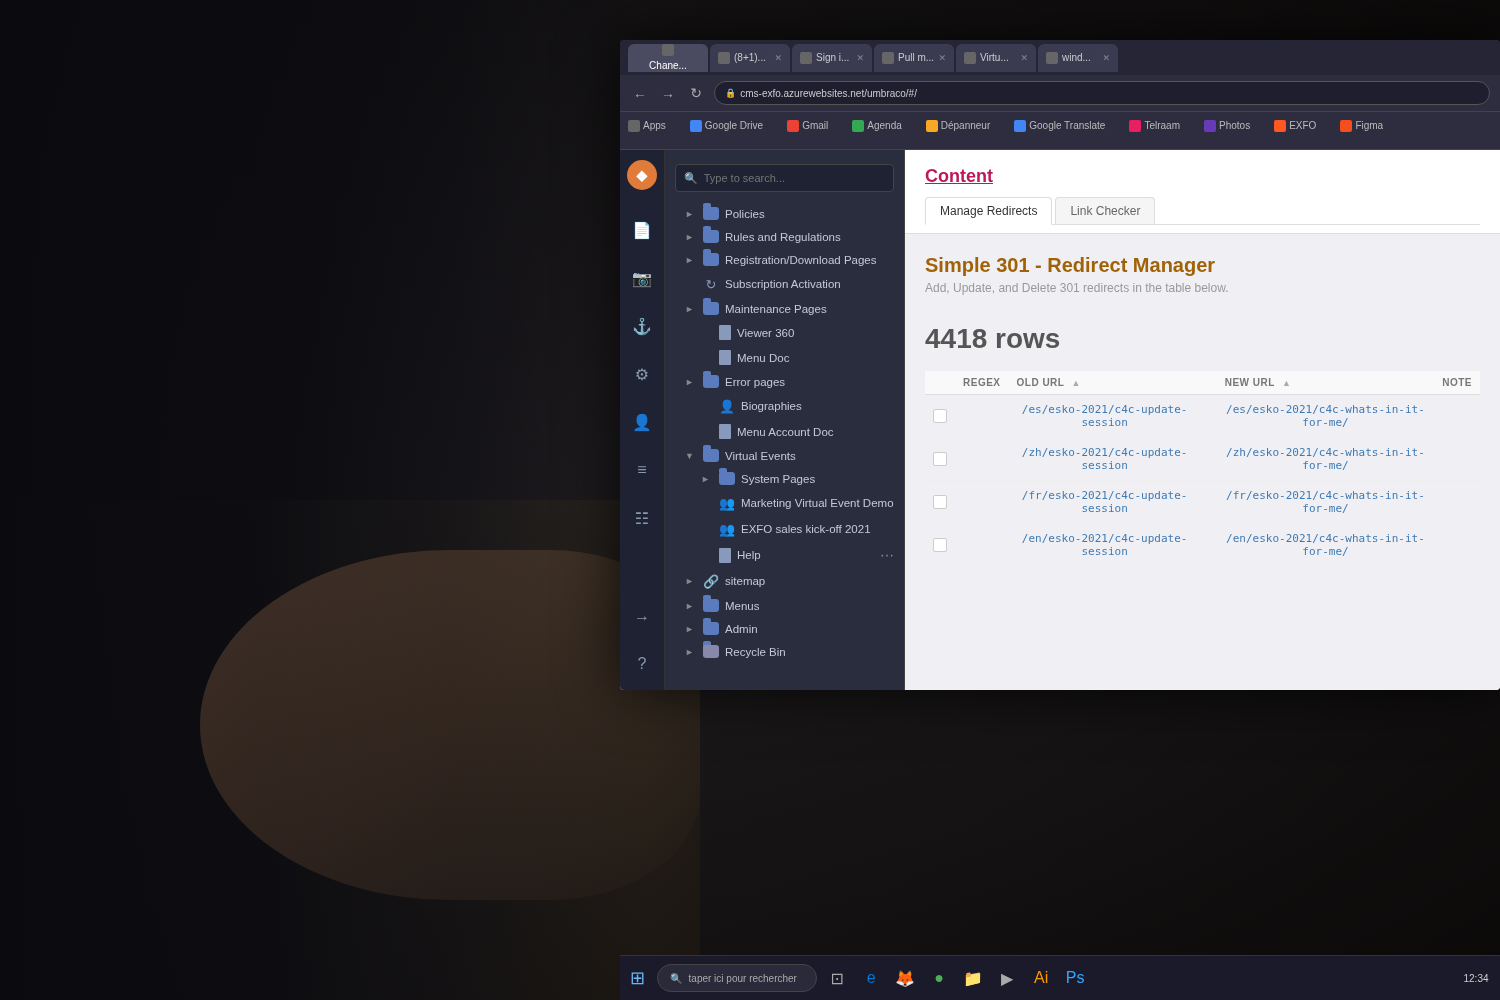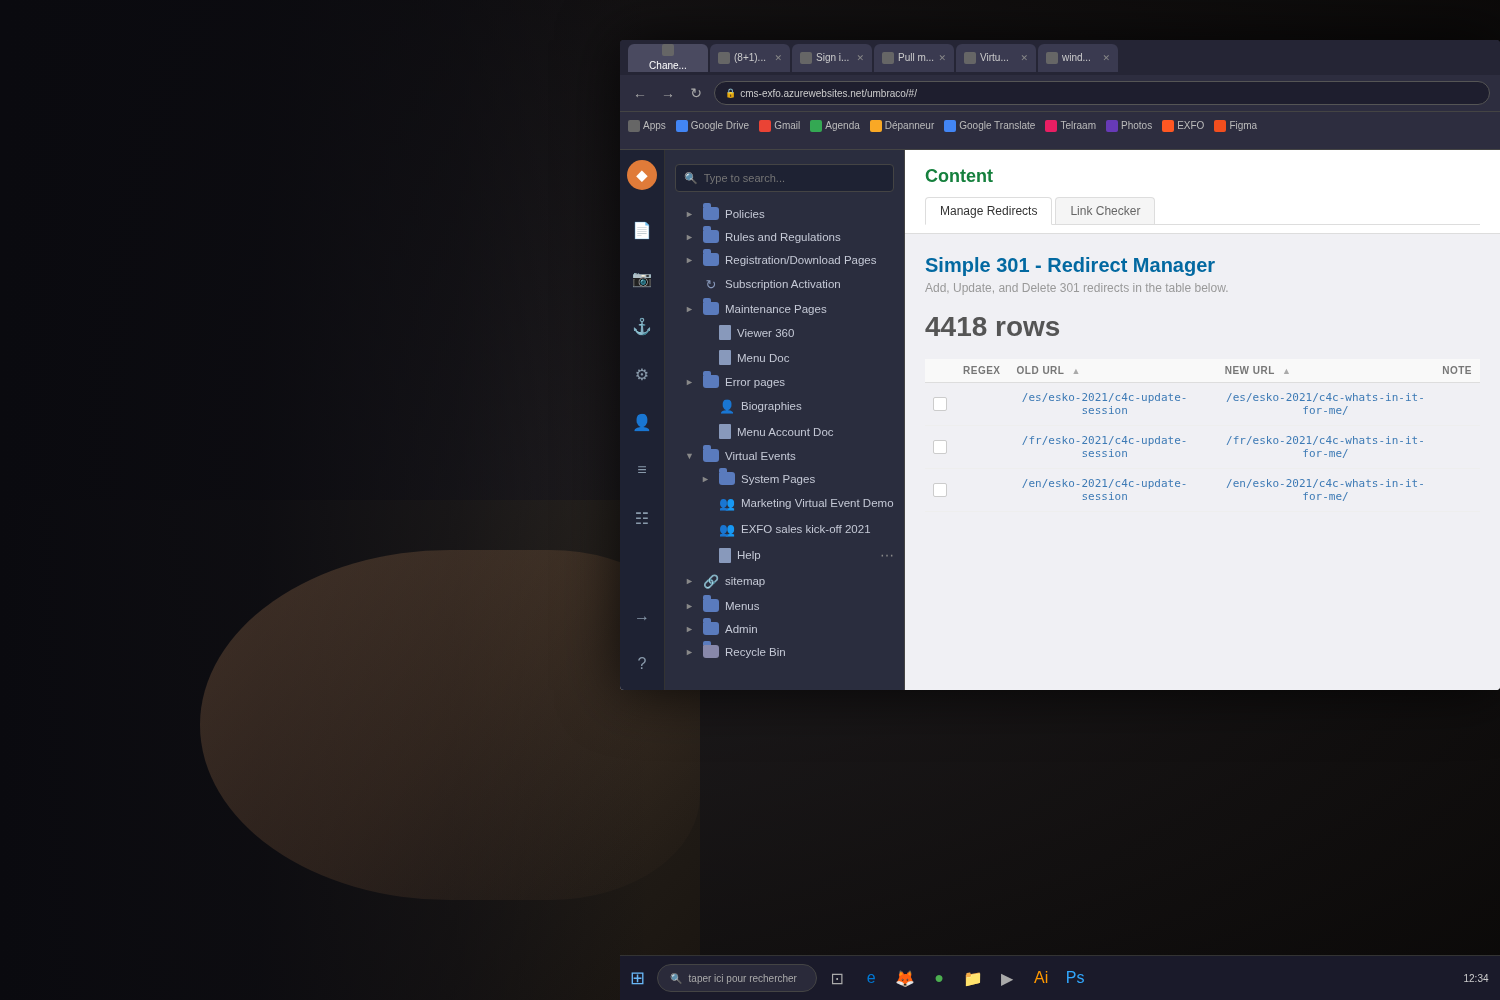--- a/index.html
+++ b/index.html
@@ -116,21 +116,21 @@
       display: flex;
       align-items: center;
     }
     .lock-icon { color: #888; margin-right: 4px; font-size: 9px; }
 
     .bookmarks-bar {
       display: flex;
       align-items: center;
       height: 28px;
       padding: 0 8px;
-      gap: 10px;
+      gap: 24px;
       background: #2d2d3f;
       border-top: 1px solid #444;
       font-size: 10px;
       color: #bbb;
       overflow: hidden;
     }
     .bookmark-item {
       display: flex;
       align-items: center;
       gap: 3px;
@@ -291,22 +291,23 @@
     }
 
     .content-header {
       background: #fff;
       padding: 16px 20px 8px;
       border-bottom: 1px solid #ddd;
     }
     .content-title {
       font-size: 18px;
       font-weight: 600;
-      color: #15803d;
+      color: #be185d;
       margin-bottom: 10px;
+      text-decoration: underline;
     }
 
     .tab-nav {
       display: flex;
       gap: 0;
       border-bottom: 1px solid #ddd;
     }
     .tab-nav-item {
       padding: 6px 14px;
       font-size: 12px;
@@ -327,28 +328,28 @@
     }
 
     .redirect-panel {
       padding: 20px;
       flex: 1;
       overflow: hidden;
     }
 
     .redirect-title {
       font-size: 20px;
-      color: #0369a1;
+      color: #a16207;
       font-weight: 600;
       margin-bottom: 4px;
     }
     .redirect-subtitle {
       font-size: 12px;
       color: #999;
-      margin-bottom: 16px;
+      margin-bottom: 28px;
     }
     .redirect-count {
       font-size: 28px;
       font-weight: 600;
       color: #555;
       margin-bottom: 16px;
     }
 
     .redirect-table {
       width: 100%;
@@ -769,20 +770,30 @@
               <td><span class="url-text">/es/esko-2021/c4c-update-session</span></td>
               <td></td>
               <td><span class="url-text">/es/esko-2021/c4c-whats-in-it-for-me/</span></td>
               <td></td>
             </tr>
             <tr>
               <td class="checkbox-cell">
                   <div class="cb"></div>
                 </td>
               <td></td>
+              <td><span class="url-text">/zh/esko-2021/c4c-update-session</span></td>
+              <td></td>
+              <td><span class="url-text">/zh/esko-2021/c4c-whats-in-it-for-me/</span></td>
+              <td></td>
+            </tr>
+            <tr>
+              <td class="checkbox-cell">
+                  <div class="cb"></div>
+                </td>
+              <td></td>
               <td><span class="url-text">/fr/esko-2021/c4c-update-session</span></td>
               <td></td>
               <td><span class="url-text">/fr/esko-2021/c4c-whats-in-it-for-me/</span></td>
               <td></td>
             </tr>
             <tr>
               <td class="checkbox-cell">
                   <div class="cb"></div>
                 </td>
               <td></td>

